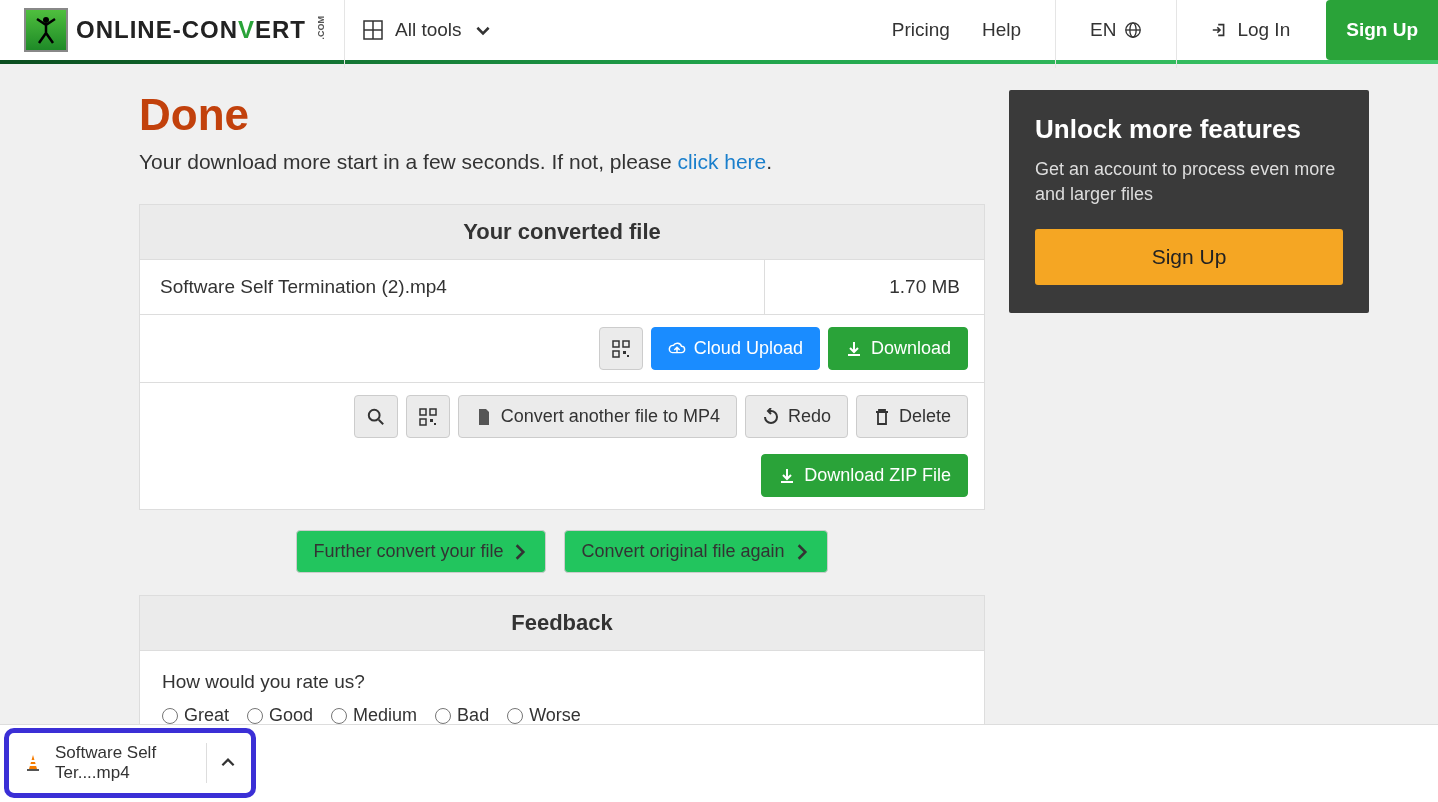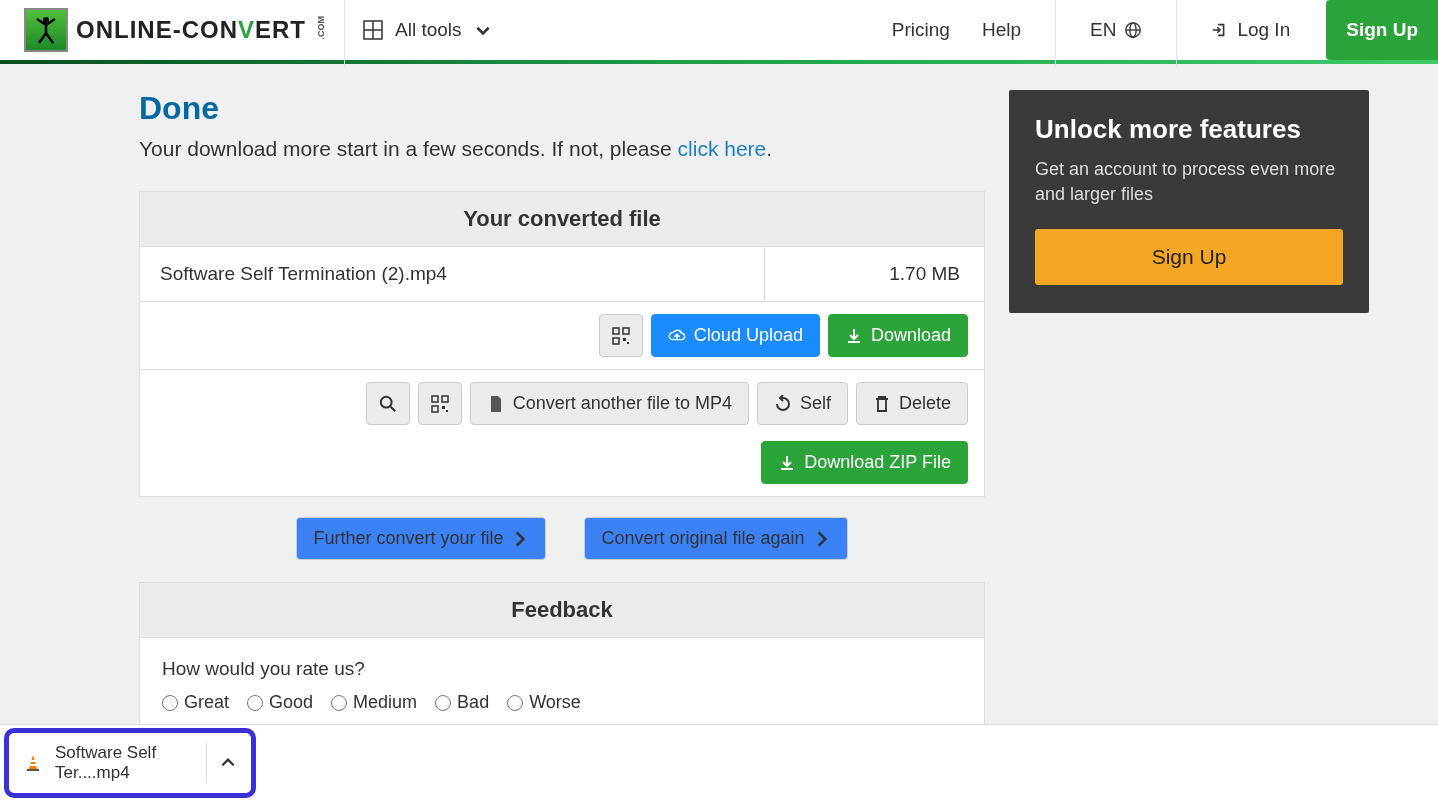--- a/index.html
+++ b/index.html
@@ -18,39 +18,39 @@
 .grid-icon{width:20px;height:20px;}
 .spacer{flex:1;}
 .nav-link{font-size:19px;color:#333;padding:0 16px;cursor:pointer;}
 .lang{display:flex;align-items:center;gap:8px;}
 .login-btn{display:flex;align-items:center;gap:8px;font-size:19px;color:#333;}
 .signup-btn{background:#2aa339;color:#fff;font-size:19px;font-weight:600;padding:0 20px;height:60px;display:flex;align-items:center;border-radius:4px 0 0 4px;margin-left:20px;}
 
 
 .page{max-width:1340px;margin:0 auto;padding:26px 20px 0 90px;display:flex;align-items:flex-start;gap:24px;}
 .main{width:924px;}
-h1{font-size:32px;font-weight:700;color:#0369a1;margin-bottom:10px;}
+h1{font-size:44px;font-weight:700;color:#c2410c;margin-bottom:10px;}
 .sub{font-size:21px;color:#333;margin-bottom:30px;}
 .sub a{color:#1a7fcc;text-decoration:none;}
 
 .card{border:1px solid #ddd;background:#fff;margin-bottom:20px;}
 .card-head{background:#ebebeb;text-align:center;font-size:22px;font-weight:600;padding:14px;border-bottom:1px solid #ddd;}
 .file-row{display:flex;border-bottom:1px solid #ddd;}
 .file-name{flex:1;padding:16px 20px;font-size:19px;color:#333;}
 .file-size{width:220px;text-align:right;padding:16px 24px;font-size:19px;border-left:1px solid #ddd;}
 .actions1{display:flex;justify-content:flex-end;gap:8px;padding:12px 16px;border-bottom:1px solid #ddd;}
 .actions2{display:flex;justify-content:flex-end;gap:8px;padding:12px 16px;flex-wrap:wrap;}
 .btn{display:inline-flex;align-items:center;gap:8px;border:1px solid #ccc;background:#ebebeb;padding:10px 16px;font-size:18px;border-radius:4px;cursor:pointer;color:#333;}
 .btn-blue{background:#1a8cff;border-color:#1a8cff;color:#fff;}
 .btn-green{background:#2aa339;border-color:#2aa339;color:#fff;}
 .btn-icon{padding:10px 12px;}
 .icon{width:18px;height:18px;display:inline-block;}
 
 .mid-links{display:flex;justify-content:center;gap:18px;margin:8px 0 22px;}
-.mid-links .btn{background:#3b82f6;margin-left:20px;}
+.mid-links .btn{background:#22c55e;}
 
 .feedback-q{font-size:19px;font-weight:400;padding:20px 22px 12px;}
 .radios{display:flex;gap:18px;padding:0 22px 22px;font-size:18px;}
 .radios label{display:flex;align-items:center;gap:6px;cursor:pointer;}
 .radios input{width:16px;height:16px;}
 
 
 .sidebar{flex:1;min-width:360px;}
 .promo{background:#3a3a3a;color:#fff;padding:24px 26px 28px;border-radius:2px;}
 .promo h2{font-size:26px;font-weight:600;margin-bottom:12px;}
@@ -167,21 +167,21 @@
         <button class="btn">
           <svg class="icon" viewBox="0 0 14 18">
               <path d="M2 1 L9 1 L12 4 L12 17 L2 17 Z" fill="#555"></path>
             </svg>
           <span>Convert another file to MP4</span>
         </button>
         <button class="btn">
           <svg class="icon" viewBox="0 0 18 18">
               <path d="M3 9 A6 6 0 1 0 9 3 L6 3 M9 0 L6 3 L9 6" fill="none" stroke="#333" stroke-width="2"></path>
             </svg>
-          <span>Self</span>
+          <span>Redo</span>
         </button>
         <button class="btn">
           <svg class="icon" viewBox="0 0 16 18">
               <path d="M2 4 L14 4 M5 4 L5 2 L11 2 L11 4 M4 4 L4 16 L12 16 L12 4" fill="none" stroke="#333" stroke-width="1.8"></path>
             </svg>
           <span>Delete</span>
         </button>
         <div style="width:100%"></div>
         <button class="btn btn-green">
           <svg class="icon" viewBox="0 0 18 18">

